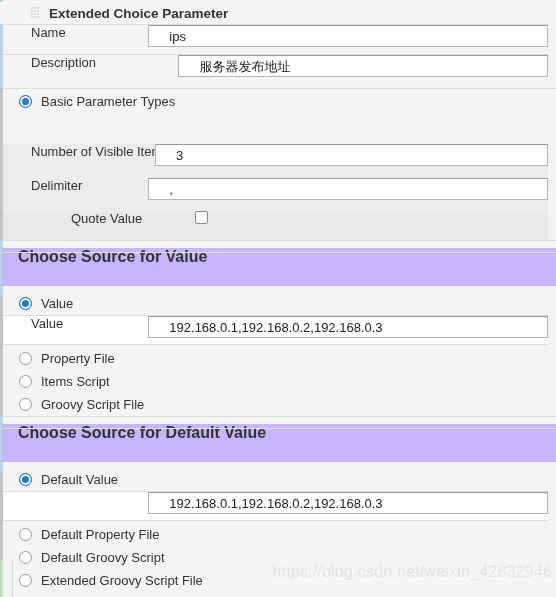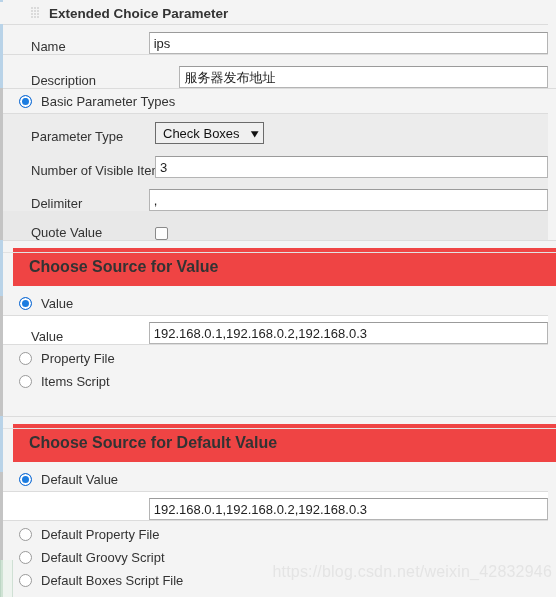--- a/index.html
+++ b/index.html
@@ -78,48 +78,48 @@
     color: #333;
     letter-spacing: 0;
   }
 
   
   .row {
     position: absolute;
     left: 3px;
     right: 8px;
     display: flex;
-    align-items: flex-end;
+    align-items: flex-start;
     box-sizing: border-box;
   }
   .row.band-light  { background: #f4f4f4; }
   .row.band-white  { background: #ffffff; }
   .row.band-grey   { background: #ececec; }
-  .row.band-grey2  { background: #e8e8e8; }
+  .row.band-grey2  { background: #e8e8e8; padding-left: 40px; }
 
   .row-sep-top    { border-top: 1px solid #dcdcdc; }
   .row-sep-bottom { border-bottom: 1px solid #dcdcdc; }
 
   .field-label {
     width: 152px;
     padding-left: 28px;
     box-sizing: border-box;
     font-size: 13px;
     color: #333;
     white-space: nowrap;
   }
 
   .text-input {
     height: 22px;
     line-height: 22px;
     background: #fff;
     border: 1px solid #b4b4b4;
     border-top-color: #9b9b9b;
     box-sizing: border-box;
-    padding: 0 4px;
+    padding: 0 20px;
     font-size: 13px;
     color: #222;
     font-family: "Liberation Sans", sans-serif;
     white-space: nowrap;
     overflow: hidden;
   }
   .input-wide { width: 420px; }
 
   
   .select-box {
@@ -192,25 +192,24 @@
   .radio-row .radio-label {
     margin-left: 9px;
     font-size: 13px;
     color: #333;
     white-space: nowrap;
   }
 
   
   .big-heading {
     position: absolute;
-    left: 13px;
+    left: 2px;
     right: 0;
-    background: #ef4444;
+    background: #c4b5fd;
     display: flex;
-    align-items: center;
     box-sizing: border-box;
   }
   .big-heading span {
     padding-left: 16px;
     font-size: 16px;
     font-weight: bold;
     color: #333;
   }
 
   .hr {
@@ -274,27 +273,20 @@
     <span class="text-input input-wide">服务器发布地址</span>
   </div>
 
   <div class="hr" style="top:88px;"></div>
 
   <div class="radio-row band-light" style="top:89px; height:24px;">
     <span class="radio checked"></span>
     <span class="radio-label">Basic Parameter Types</span>
   </div>
 
-  <div class="row band-grey row-sep-top" style="top:113px; height:31px;">
-    <span class="field-label">Parameter Type</span>
-    <span class="select-box">
-      <span>Check Boxes</span>
-      <span class="caret">▾</span>
-    </span>
-  </div>
 
   <div class="row band-grey" style="top:144px; height:34px;">
     <span class="field-label">Number of Visible Items</span>
     <span class="text-input input-wide">3</span>
   </div>
 
   <div class="row band-grey" style="top:178px; height:33px;">
     <span class="field-label">Delimiter</span>
     <span class="text-input input-wide">,</span>
   </div>
@@ -324,20 +316,24 @@
   <div class="radio-row band-grey" style="top:346px; height:24px;">
     <span class="radio"></span>
     <span class="radio-label">Property File</span>
   </div>
 
   <div class="radio-row band-grey" style="top:370px; height:23px;">
     <span class="radio"></span>
     <span class="radio-label">Items Script</span>
   </div>
 
+  <div class="radio-row band-grey" style="top:393px; height:23px;">
+    <span class="radio"></span>
+    <span class="radio-label">Groovy Script File</span>
+  </div>
 
   <div class="hr" style="top:416px;"></div>
 
   <div class="big-heading" style="top:424px; height:38px;">
     <span>Choose Source for Default Value</span>
   </div>
   <div class="hr" style="top:428px; background:#e2e2e2;"></div>
 
   <div class="radio-row band-light" style="top:468px; height:23px;">
     <span class="radio checked"></span>
@@ -354,18 +350,18 @@
     <span class="radio-label">Default Groovy Script</span>
   </div>
 
   <div class="radio-row band-grey" style="top:522px; height:24px;">
     <span class="radio"></span>
     <span class="radio-label">Default Property File</span>
   </div>
 
   <div class="radio-row band-grey" style="top:569px; height:23px;">
     <span class="radio"></span>
-    <span class="radio-label">Default Boxes Script File</span>
+    <span class="radio-label">Extended Groovy Script File</span>
   </div>
 
   <div class="watermark">https://blog.csdn.net/weixin_42832946</div>
 
 </div>
 
 </body></html>

